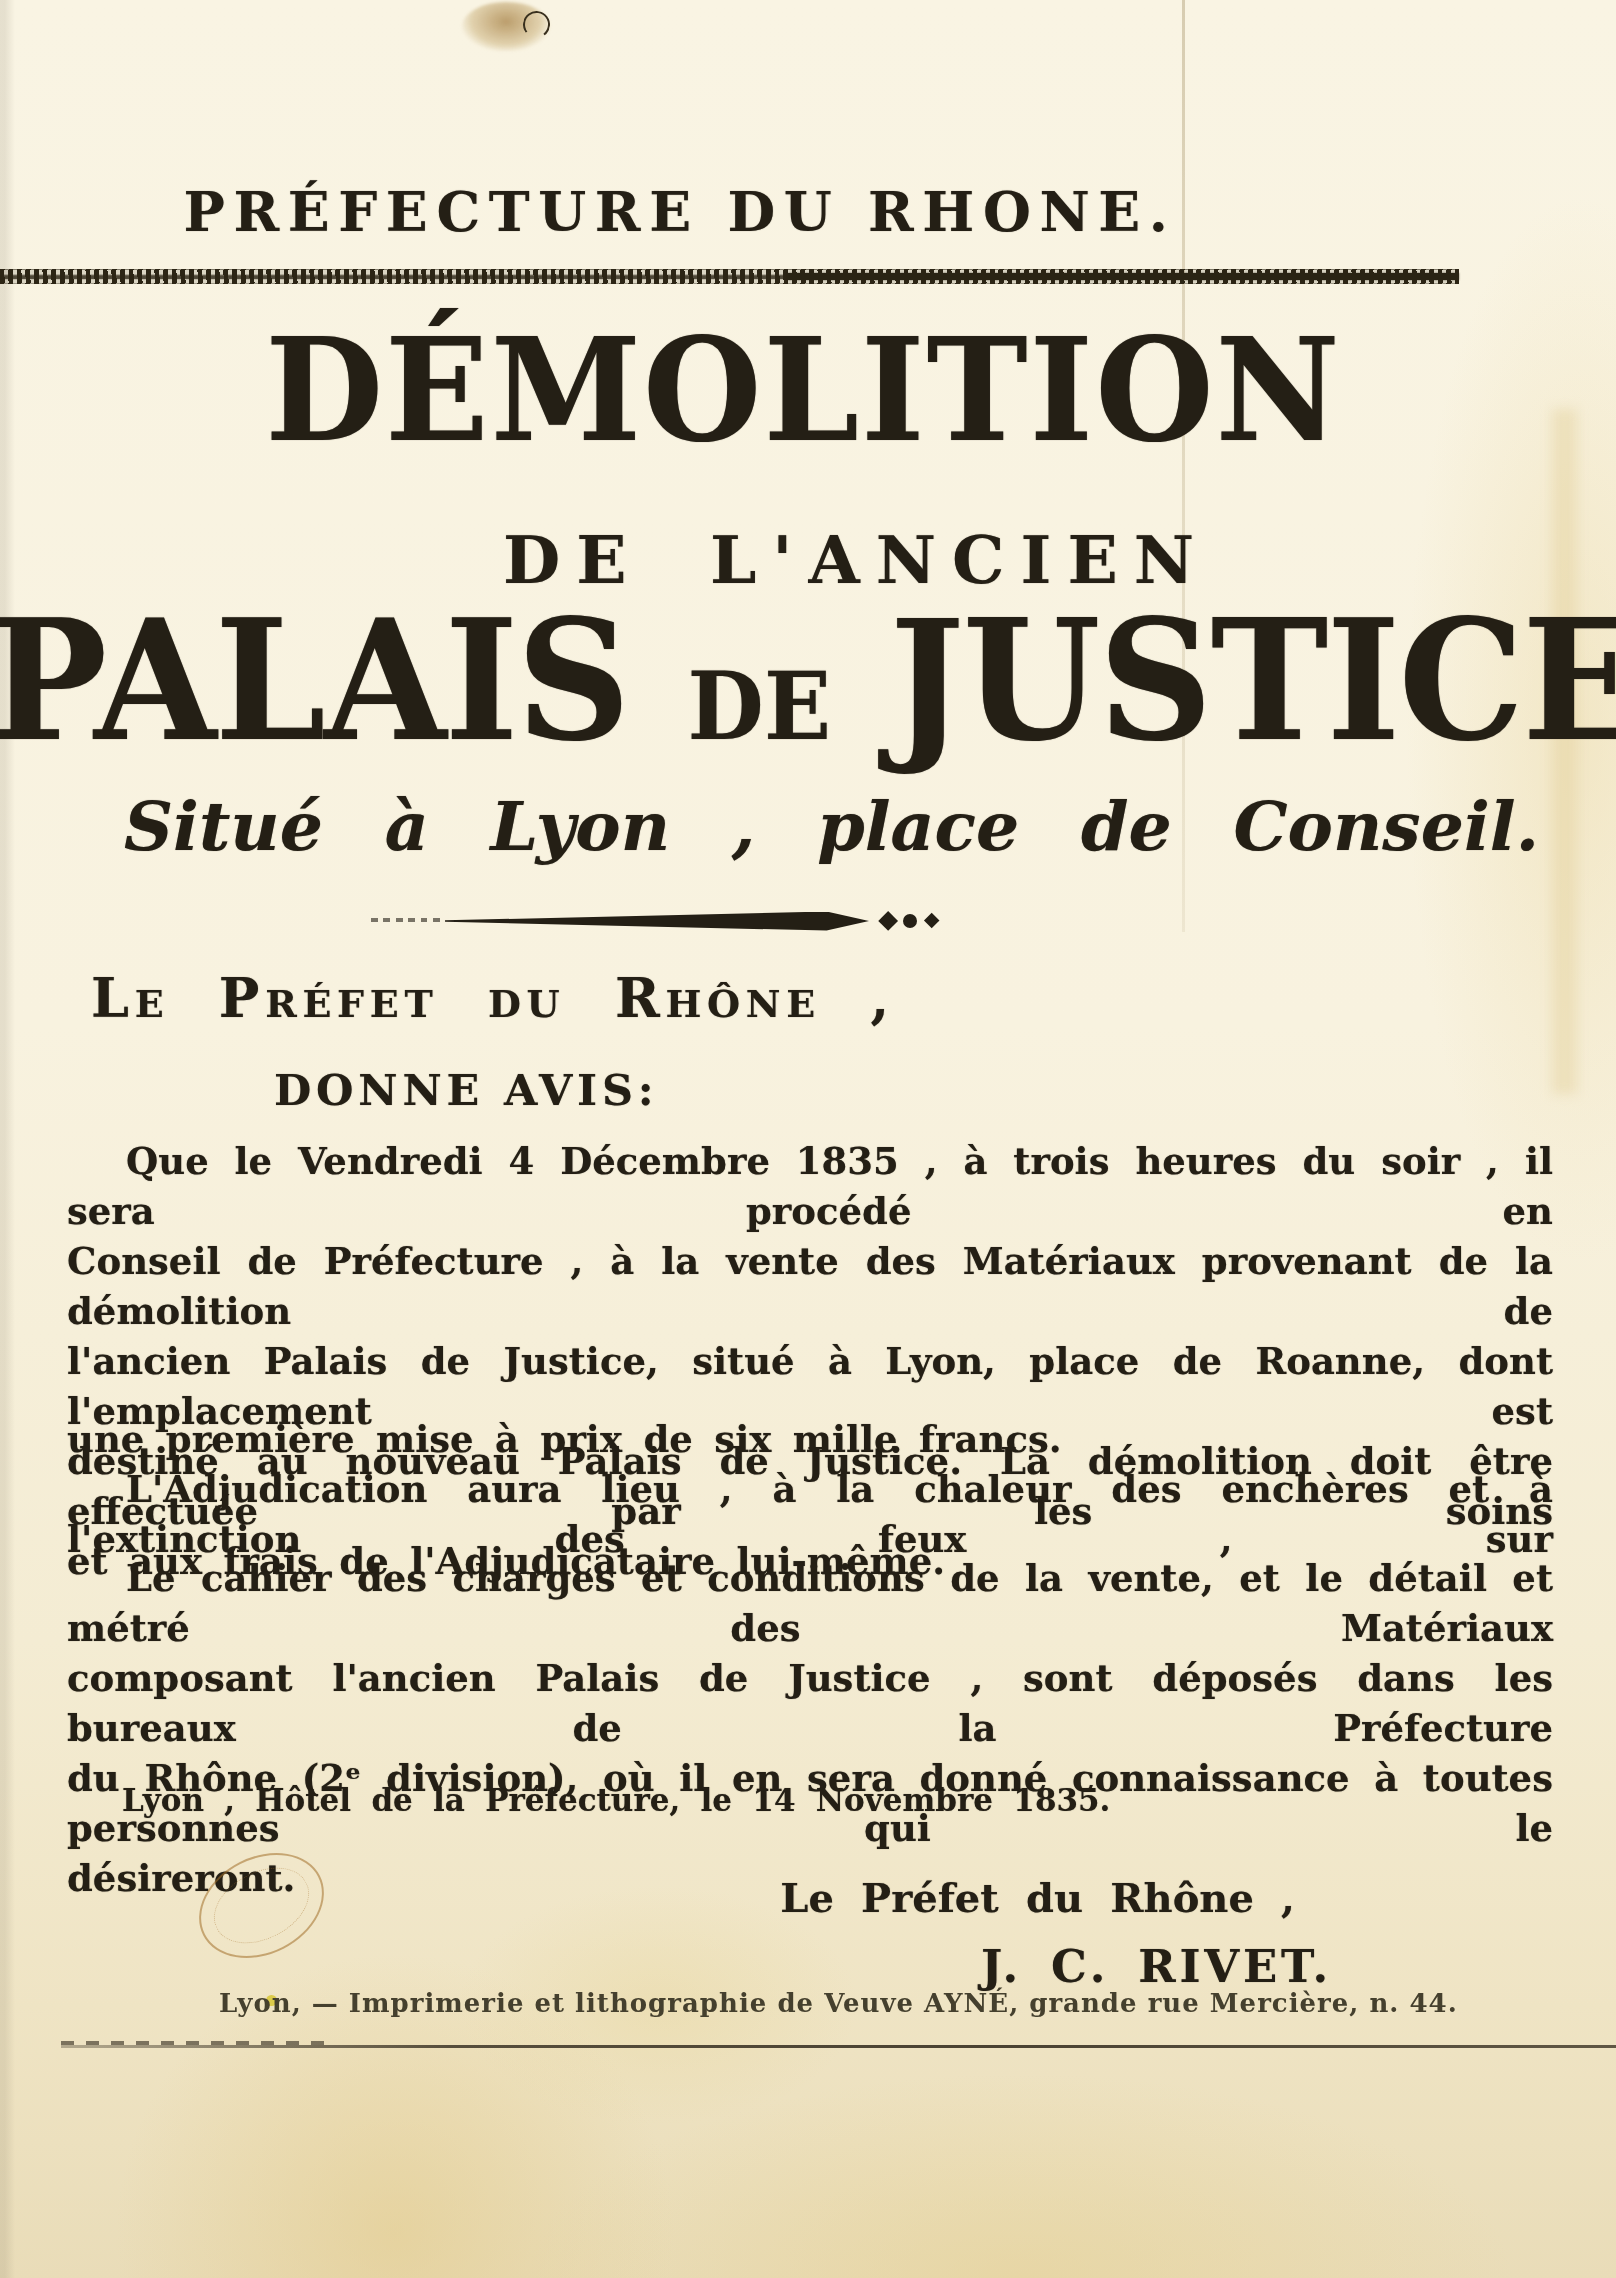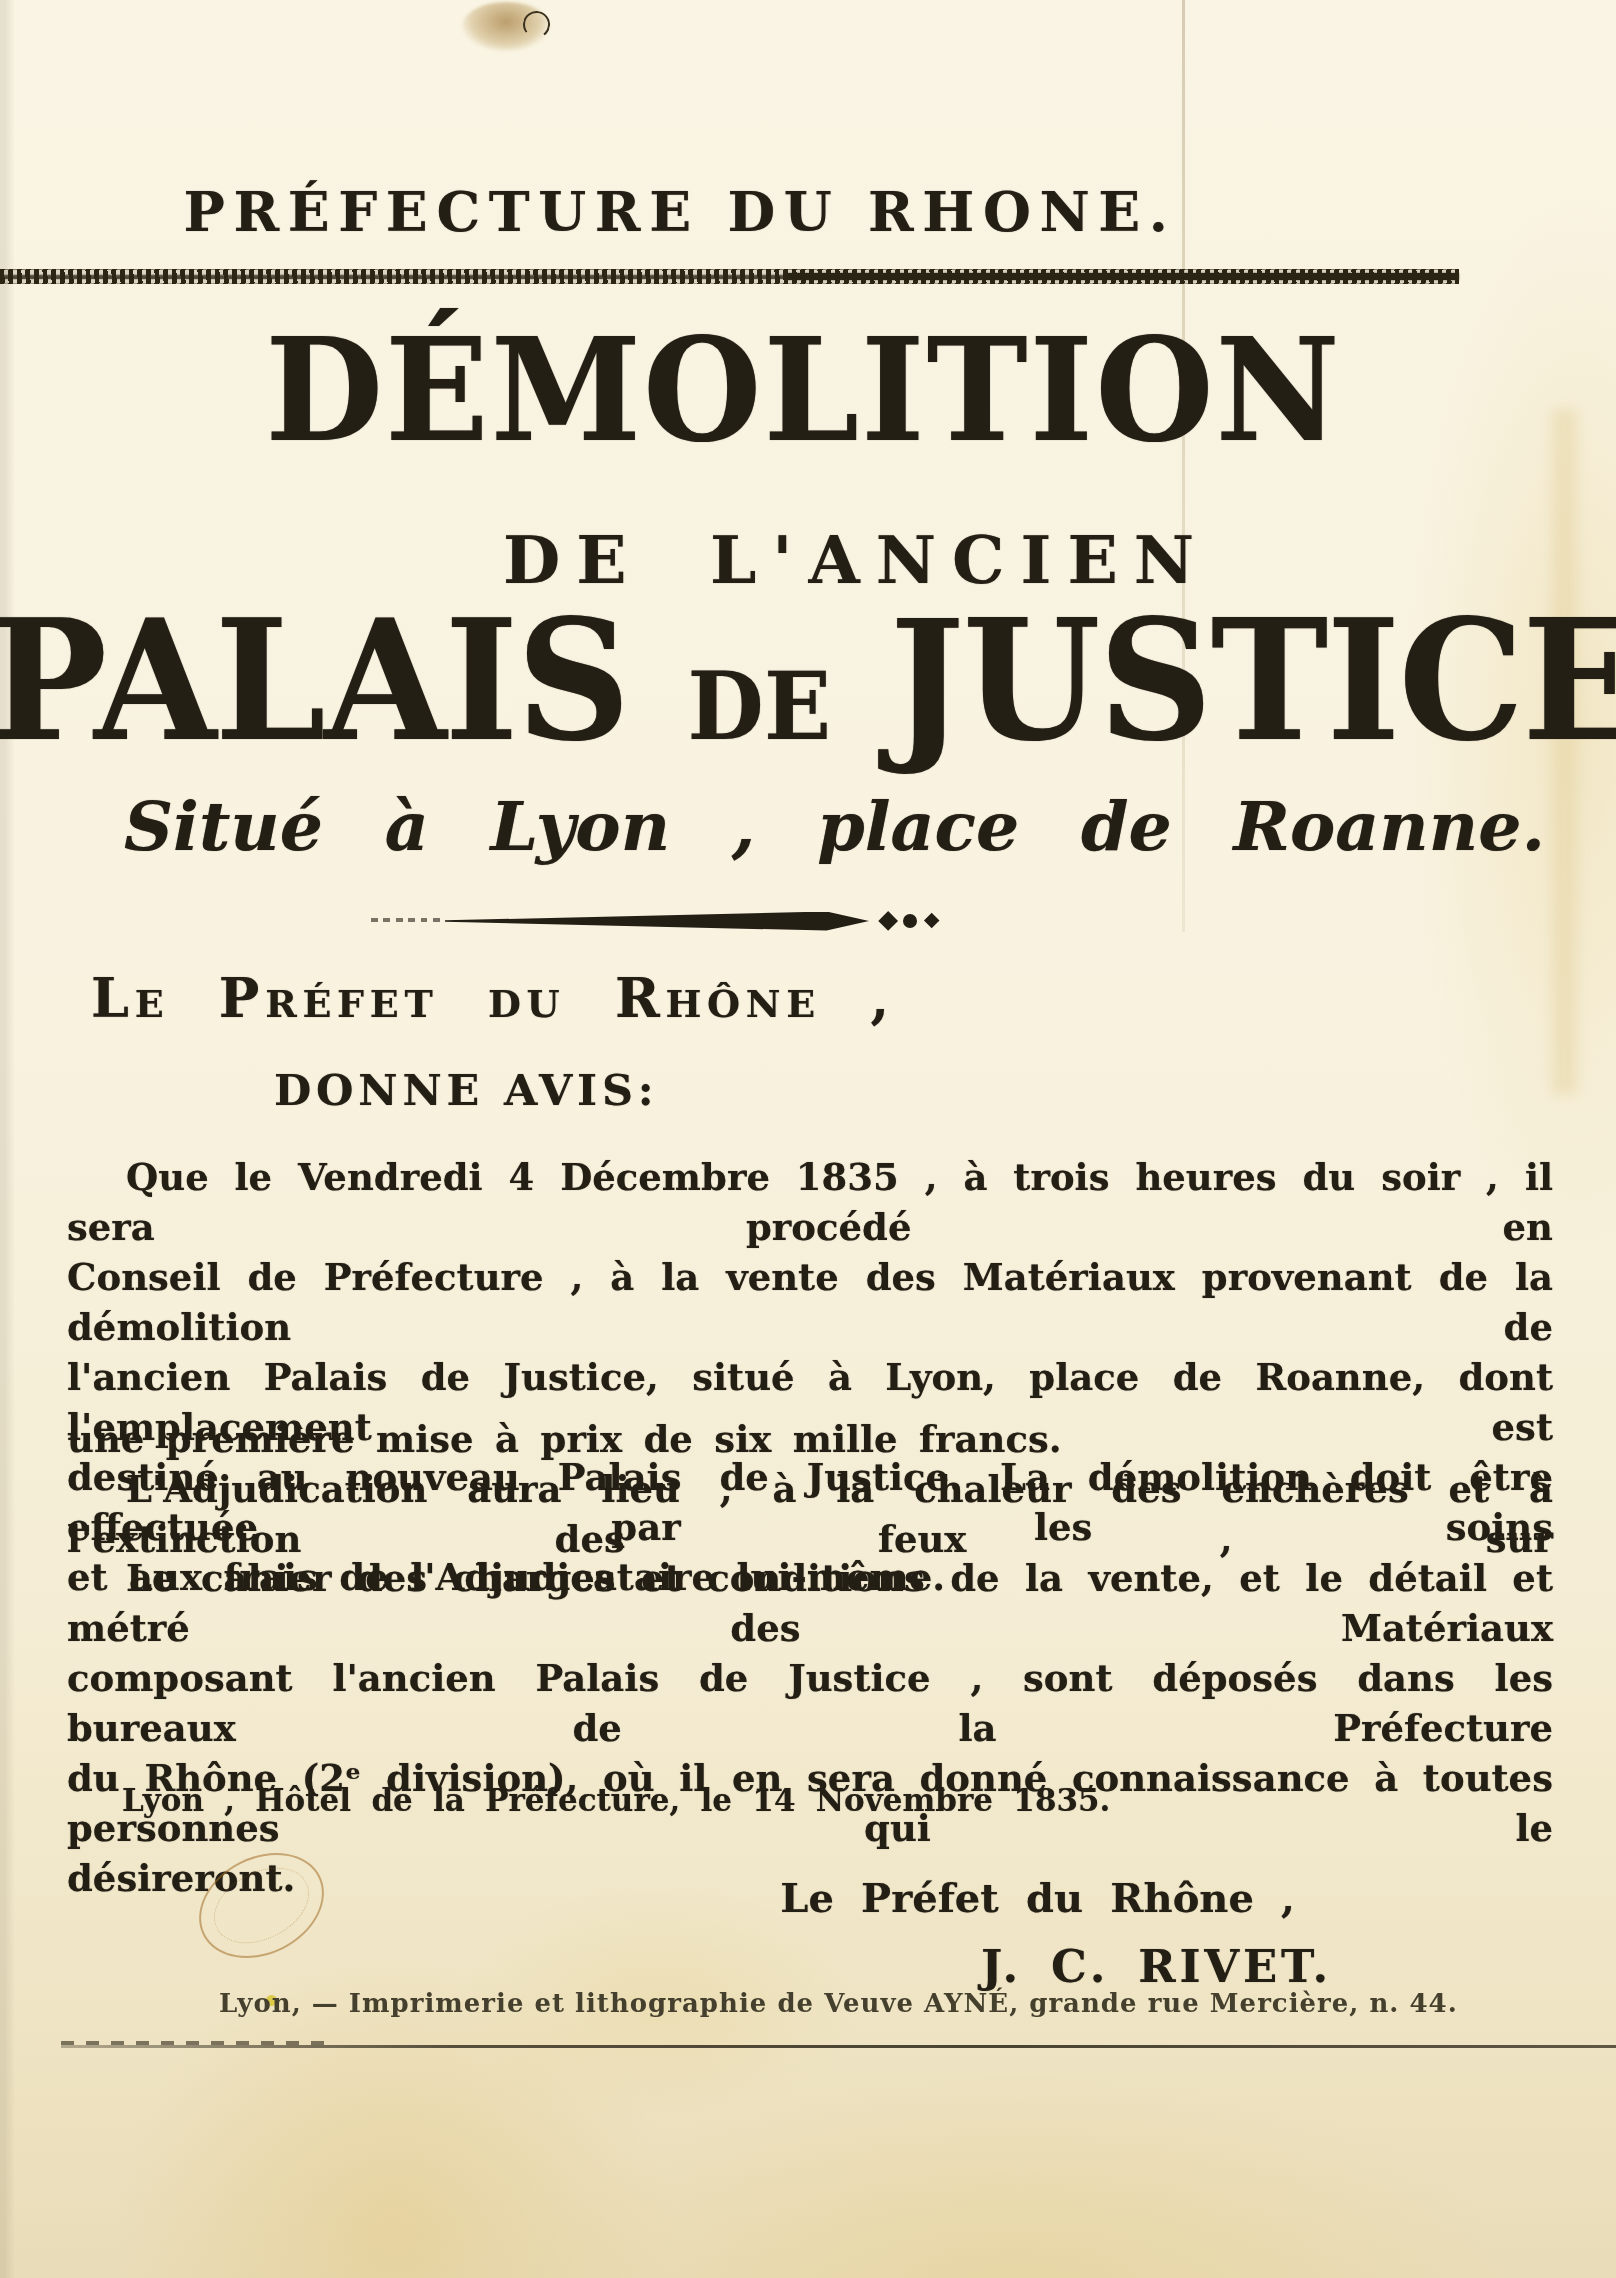--- a/index.html
+++ b/index.html
@@ -80,21 +80,21 @@
     top:966px;left:91px;font-size:54px;font-weight:bold;
     font-variant:small-caps;letter-spacing:5.7px;word-spacing:25px;white-space:nowrap;
   }
   .proclamation-sub{
     top:1065px;left:274px;font-size:43px;font-weight:bold;letter-spacing:4.8px;white-space:nowrap;
   }
   .bodytext{left:67px;width:1486px;font-weight:bold;font-size:37px;line-height:50px;word-spacing:8.6px;}
   .bodytext .line{text-align:justify;text-align-last:justify;width:100%;}
   .bodytext .line.first{text-indent:59px;}
   .bodytext .line.last{text-align-last:left;}
-  .para1{top:1136px;margin-top:16px;}
+  .para1{top:1136px;}
   .para2{top:1414px;}
   .para3{top:1553px;}
   .dateline{
     top:1782px;left:122px;font-size:31px;font-weight:bold;word-spacing:9.5px;white-space:nowrap;
   }
   .stamp{
     top:1857px;left:196px;width:127px;height:93px;transform:rotate(-27deg);
     border:2.9px solid rgba(163,112,42,.55);border-radius:50%;
   }
   .stamp .inner{
@@ -166,21 +166,21 @@
   <div class="title-demolition abs ink">DÉMOLITION</div>
 
   <div class="title-ancien abs ink">DE L'ANCIEN</div>
 
   <div class="title-palais abs ink">
     <span>PALAIS</span>
     <span class="small-de">DE</span>
     <span>JUSTICE</span>
   </div>
 
-  <div class="subtitle abs ink">Situé à Lyon , place de Roanne.</div>
+  <div class="subtitle abs ink">Situé à Lyon , place de Conseil.</div>
 
   <div class="ornament abs">
     <span class="lead-dashes"></span>
     <span class="spear"></span>
     <span class="bead diamond1"></span>
     <span class="bead circle"></span>
     <span class="bead diamond2"></span>
   </div>
 
   <div class="proclamation-lead abs ink">Le Préfet du Rhône ,</div>

